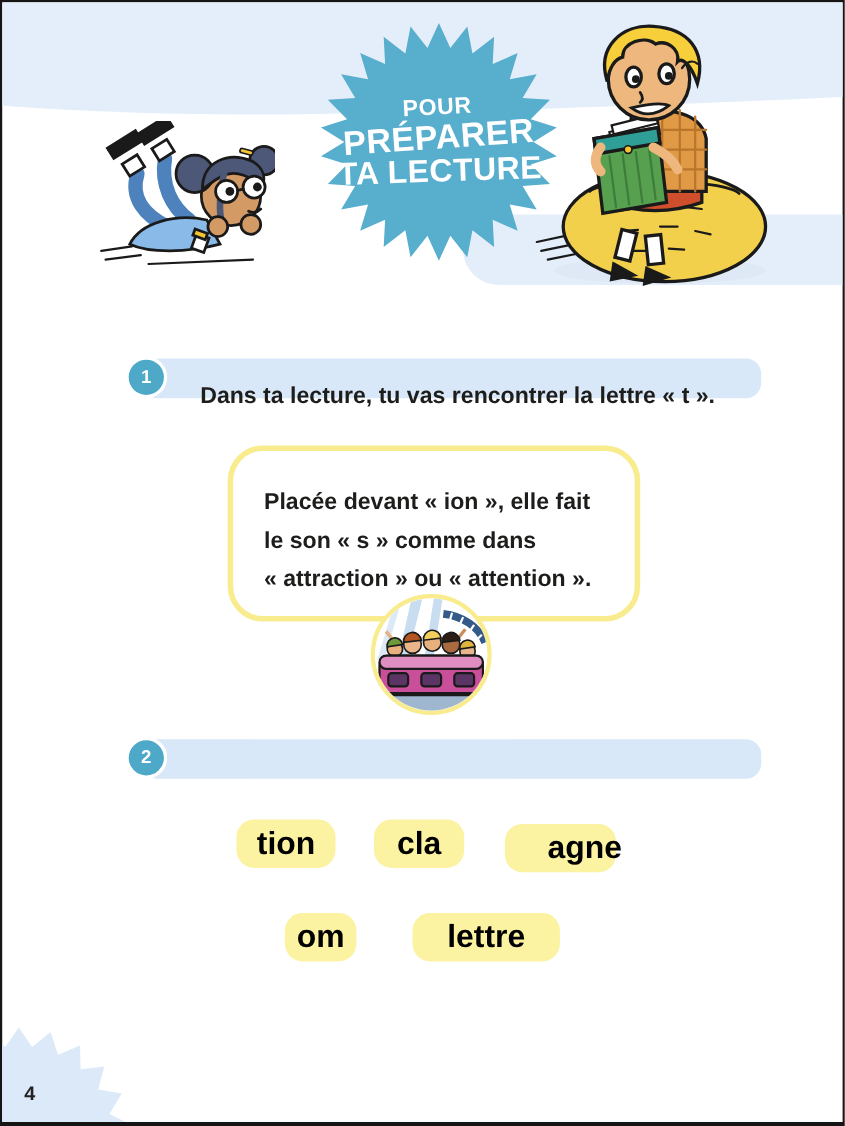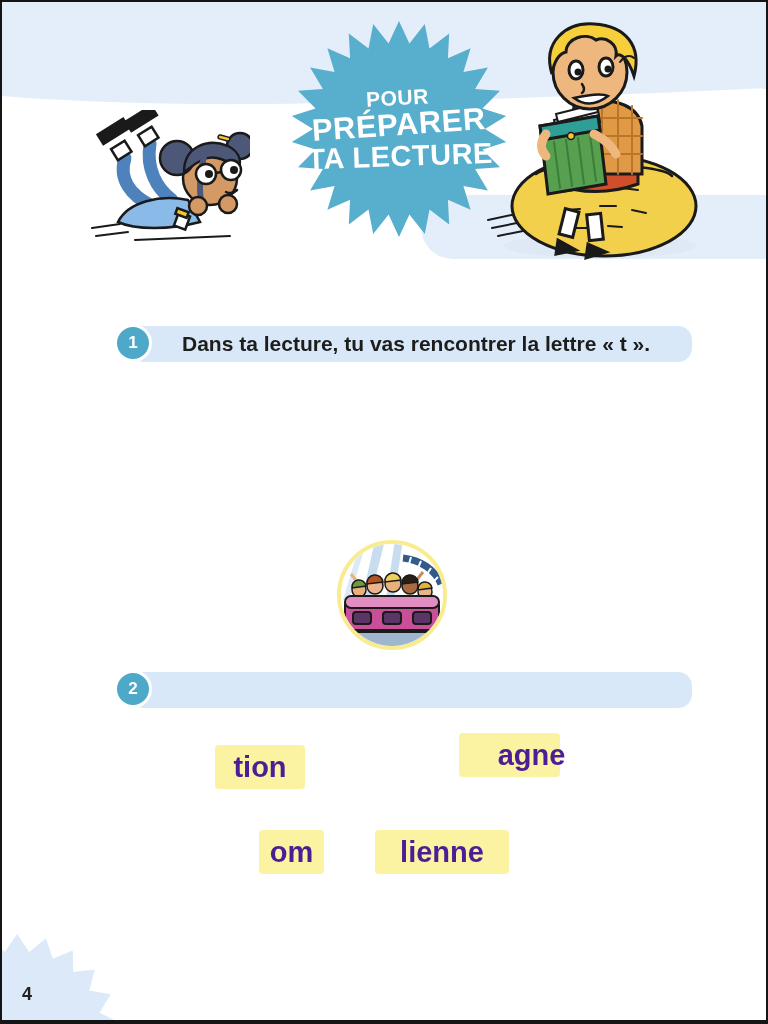--- a/index.html
+++ b/index.html
@@ -31,34 +31,34 @@
   .badge-l2{font-size:31px;transform:rotate(-1deg);}
   .badge-l3{font-size:29px;transform:rotate(1deg);}
   .illus{position:absolute;}
   
   .ex-bar{position:absolute;left:128px;width:562px;height:36px;
     background:var(--bar,#d9e8f8);border-radius:14px;}
   .ex-num{position:absolute;left:112px;width:38px;height:38px;box-sizing:border-box;
     background:var(--accent,#4ea9c9);border:3px solid #ffffff;border-radius:50%;
     color:#fff;font-weight:bold;font-size:17px;
     display:flex;align-items:center;justify-content:center;}
-  .ex-text{position:absolute;left:180px;font-size:21px;font-weight:700;line-height:36px;}
+  .ex-text{position:absolute;left:180px;font-size:21px;font-weight:700;line-height:36px;margin-top:16px;}
   
   .bubble{position:absolute;left:205px;top:403px;width:375px;height:160px;box-sizing:border-box;
     background:#fff;border:5px solid var(--bubble-border,#f8ec8e);border-radius:32px;
     padding:29px 16px 0 28px;
     font-size:21px;font-weight:700;line-height:35px;white-space:pre-line;}
   .attraction{position:absolute;left:335px;top:538px;width:110px;height:110px;box-sizing:border-box;
     border:4px solid var(--bubble-border,#f8ec8e);border-radius:50%;overflow:hidden;background:#fff;}
   .attraction svg{position:absolute;left:-4px;top:-4px;}
   
   .chip{position:absolute;height:44px;box-sizing:border-box;
-    background:var(--chip,#fbf2a2);border-radius:4px;
+    background:var(--chip,#fbf2a2);border-radius:16px;
     display:flex;align-items:center;justify-content:center;
-    font-size:29px;font-weight:700;color:#4c1d95;}
+    font-size:29px;font-weight:700;color:#000000;}
   
   .corner-star{position:absolute;left:-20px;top:915px;width:210px;height:109px;}
   .page-num{position:absolute;left:20px;top:982px;font-size:18px;font-weight:700;color:#222;}
 </style>
 </head>
 <body>
 
 <div class="page">
 
   <svg class="band" viewBox="0 0 768 110">
@@ -189,20 +189,23 @@
       <path d="M104,84 Q120,96 138,82 Q130,78 104,84 Z" fill="#fff" stroke-width="2.5"></path>
     </g>
   </svg>
 
   <div class="ex-bar" style="top:324px;"></div>
   <div class="ex-num" style="top:322px;">
     <span>1</span>
   </div>
   <div class="ex-text" style="top:324px;">Dans ta lecture, tu vas rencontrer la lettre « t ».</div>
 
+  <div class="bubble">Placée devant « ion », elle fait
+le son « s » comme dans
+« attraction » ou « attention ».</div>
 
   <div class="attraction">
     <svg width="110" height="110" viewBox="0 0 110 110">
       <rect x="0" y="0" width="110" height="110" fill="#fff"></rect>
 
       <polygon points="38,0 48,0 30,72 22,72" fill="#c9ddf0"></polygon>
       <polygon points="58,0 66,0 56,64 48,64" fill="#c9ddf0"></polygon>
       <polygon points="24,0 30,0 12,60 6,60" fill="#dce9f6"></polygon>
 
       <path d="M66,18 C84,20 98,30 104,44" fill="none" stroke="#345a8a" stroke-width="7"></path>
@@ -239,22 +242,23 @@
       <line x1="0" y1="92" x2="110" y2="92" stroke="#1a1a1a" stroke-width="2"></line>
     </svg>
   </div>
 
   <div class="ex-bar" style="top:670px;"></div>
   <div class="ex-num" style="top:668px;">
     <span>2</span>
   </div>
 
   <div class="chip" style="left:213px;top:743px;width:90px;">tion</div>
-  <div class="chip" style="left:457px;top:731px;width:101px;padding-left:44px;">agne</div>
+  <div class="chip" style="left:338px;top:743px;width:82px;">cla</div>
+  <div class="chip" style="left:457px;top:747px;width:101px;padding-left:44px;">agne</div>
   <div class="chip" style="left:257px;top:828px;width:65px;">om</div>
-  <div class="chip" style="left:373px;top:828px;width:134px;">lienne</div>
+  <div class="chip" style="left:373px;top:828px;width:134px;">lettre</div>
 
   <svg class="corner-star" viewBox="0 0 210 109">
     <polygon fill="#dce9f8" points="35.0,17.0 47.2,34.9 64.0,21.2 70.7,41.8 90.7,33.4 91.3,55.0 112.8,52.5 107.3,73.5 128.7,77.2 117.5,95.8 137.0,105.3 121.0,120.0 137.0,134.7 117.5,144.2 128.7,162.8 107.3,166.5 112.8,187.5 91.3,185.0 90.7,206.6 70.7,198.2 64.0,218.8 47.2,205.1 35.0,223.0 22.8,205.1 6.0,218.8 -0.7,198.2 -20.7,206.6 -21.3,185.0 -42.8,187.5 -37.3,166.5 -58.7,162.8 -47.5,144.2 -67.0,134.7 -51.0,120.0 -67.0,105.3 -47.5,95.8 -58.7,77.2 -37.3,73.5 -42.8,52.5 -21.3,55.0 -20.7,33.4 -0.7,41.8 6.0,21.2 22.8,34.9"></polygon>
   </svg>
   <div class="page-num">4</div>
 
 </div>
 
 </body></html>

